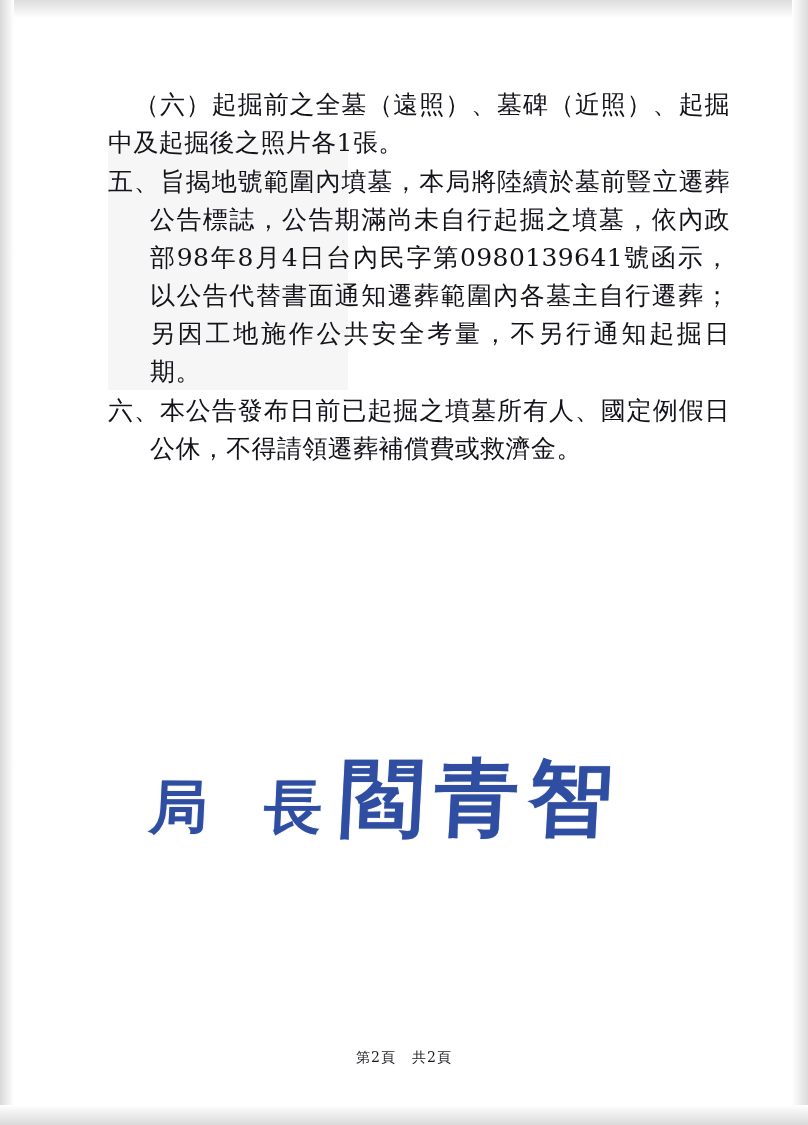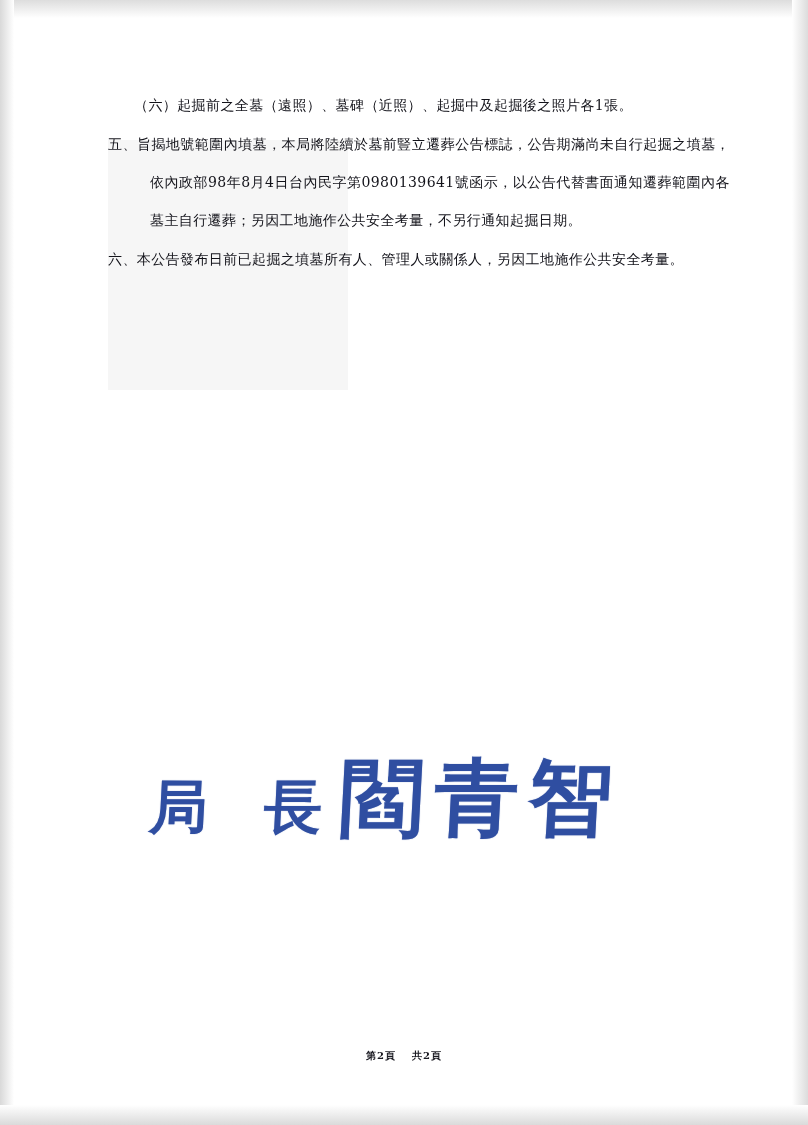--- a/index.html
+++ b/index.html
@@ -63,21 +63,21 @@
     pointer-events: none;
   }
 
   .body-text {
     position: absolute;
     left: 108px;
     top: 86px;
     width: 622px;
     color: #13131a;
     font-family: "DejaVu Serif", serif;
-    font-size: 14px;
+    font-size: 25px;
     line-height: 38px;
     letter-spacing: 0.4px;
   }
 
   .para {
     display: block;
     margin: 0 0 1px 0;
     text-align: justify;
     text-justify: inter-character;
   }
@@ -116,43 +116,42 @@
     letter-spacing: 10px;
   }
 
   .footer {
     position: absolute;
     left: 0;
     top: 1049px;
     width: 808px;
     text-align: center;
     font-family: "DejaVu Serif", serif;
-    font-size: 10px;
+    font-size: 14px;
     color: #1a1a22;
     letter-spacing: 1px;
-    font-weight: bold;
   }
   .footer .gap { display: inline-block; width: 16px; }
 </style>
 </head>
 <body>
 
 <div class="page">
 
   <div class="scan-edge-top"></div>
   <div class="scan-edge-left"></div>
   <div class="scan-edge-right"></div>
   <div class="scan-edge-bottom"></div>
 
   <div class="smudge"></div>
 
   <div class="body-text">
     <div class="para para-indent">（六）起掘前之全墓（遠照）、墓碑（近照）、起掘中及起掘後之照片各1張。</div>
     <div class="para para-hang">五、旨揭地號範圍內墳墓，本局將陸續於墓前豎立遷葬公告標誌，公告期滿尚未自行起掘之墳墓，依內政部98年8月4日台內民字第0980139641號函示，以公告代替書面通知遷葬範圍內各墓主自行遷葬；另因工地施作公共安全考量，不另行通知起掘日期。</div>
-    <div class="para para-hang">六、本公告發布日前已起掘之墳墓所有人、管理人或關係人，另因工地施作公共安全考量。</div>
+    <div class="para para-hang">六、本公告發布日前已起掘之墳墓所有人、國定例假日公休，不得請領遷葬補償費或救濟金。</div>
   </div>
 
   <div class="signature">
     <span class="sig-small">局 長</span><span class="sig-large">閻青智</span>
   </div>
 
   <div class="footer">
     <span>第2頁</span><span class="gap"></span><span>共2頁</span>
   </div>
 

